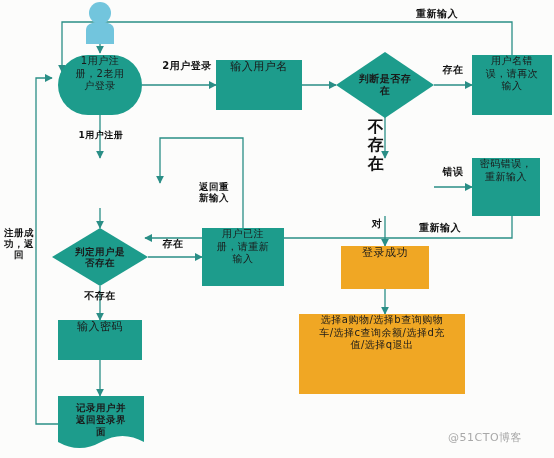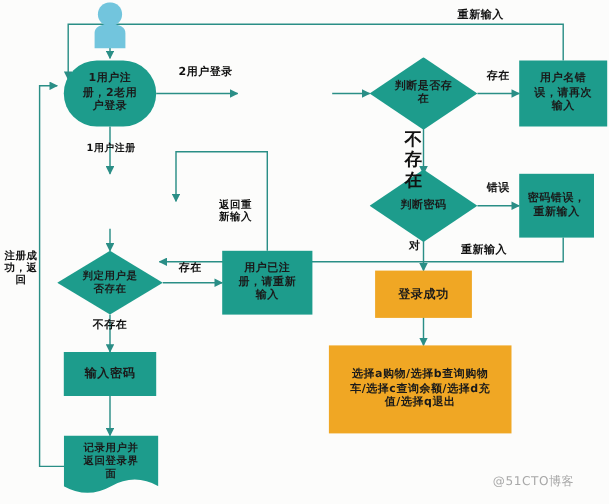--- a/index.html
+++ b/index.html
@@ -21,25 +21,24 @@
   #edges {
     position: absolute;
     left: 0; top: 0;
     width: 554px;
     height: 458px;
   }
   .node {
     position: absolute;
     box-sizing: border-box;
     display: flex;
-    align-items: center;
     justify-content: center;
     text-align: center;
     color: #1a1a1a;
-    font-weight: bold;
+    font-weight: normal;
     line-height: 1.25;
     letter-spacing: 0.5px;
   }
   .node .txt {
     display: block;
     padding: 0 3px;
   }
   .proc {
     background: #1d9c8c;
   }
@@ -171,41 +170,38 @@
       <path d="M 8 42 L 8 28 Q 8 20 22 20 Q 36 20 36 28 L 36 42 Z" fill="#72c5dd"></path>
     </svg>
   </div>
 
   <div class="node start" style="left:58px; top:55px; width:84px; height:60px; font-size:10px;">
     <span class="txt" style="white-space:pre-line;">1用户注
 册，2老用
 户登录</span>
   </div>
 
+  <div class="node proc" style="left:216px; top:60px; width:86px; height:50px; font-size:11px;">
+    <span class="txt" style="white-space:pre-line;">输入用户名</span>
+  </div>
 
   <div class="diamond-wrap" style="left:336px; top:52px; width:98px; height:66px;">
     <svg width="98" height="66" viewBox="0 0 98 66" xmlns="http://www.w3.org/2000/svg">
       <polygon points="49,0 98,33 49,66 0,33" fill="#1d9c8c"></polygon>
     </svg>
     <div class="diamond-label" style="white-space:pre-line; font-size:10px;">判断是否存
 在</div>
   </div>
 
   <div class="node proc" style="left:472px; top:55px; width:80px; height:60px; font-size:10px;">
     <span class="txt" style="white-space:pre-line;">用户名错
 误，请再次
 输入</span>
   </div>
 
-  <div class="diamond-wrap" style="left:336px; top:154px; width:98px; height:66px;">
-    <svg width="98" height="66" viewBox="0 0 98 66" xmlns="http://www.w3.org/2000/svg">
-      <polygon points="49,0 98,33 49,66 0,33" fill="#1d9c8c"></polygon>
-    </svg>
-    <div class="diamond-label" style="white-space:pre-line; font-size:10px;">判断密码</div>
-  </div>
 
   <div class="node proc" style="left:472px; top:158px; width:68px; height:58px; font-size:10px;">
     <span class="txt" style="white-space:pre-line;">密码错误，
 重新输入</span>
   </div>
 
   <div class="node orange" style="left:299px; top:314px; width:166px; height:80px; font-size:10px;">
     <span class="txt" style="white-space:pre-line;">选择a购物/选择b查询购物
 车/选择c查询余额/选择d充
 值/选择q退出</span>

